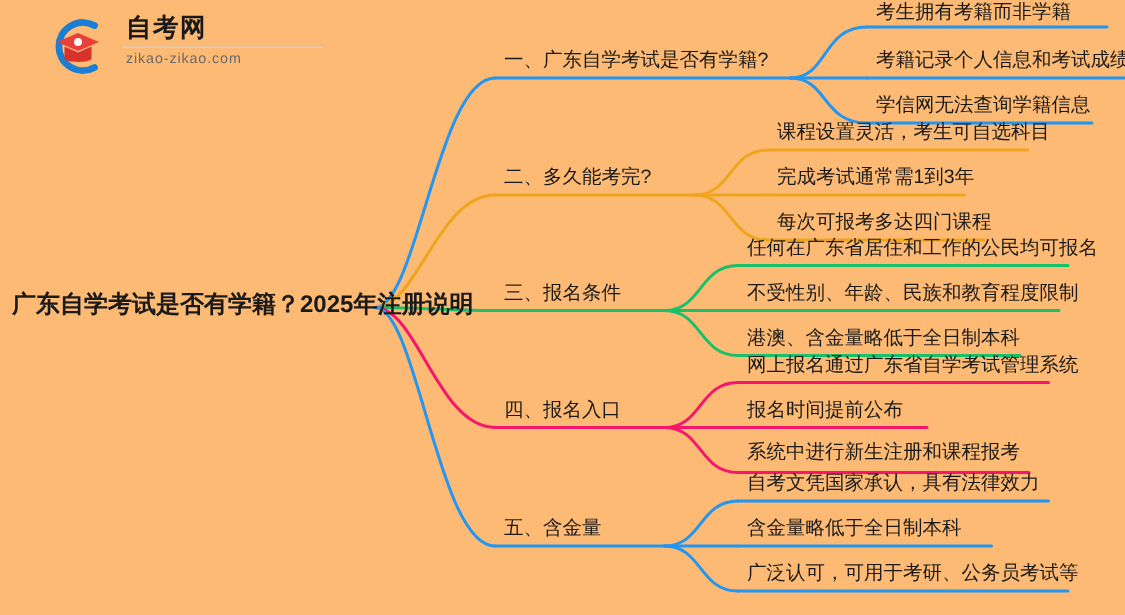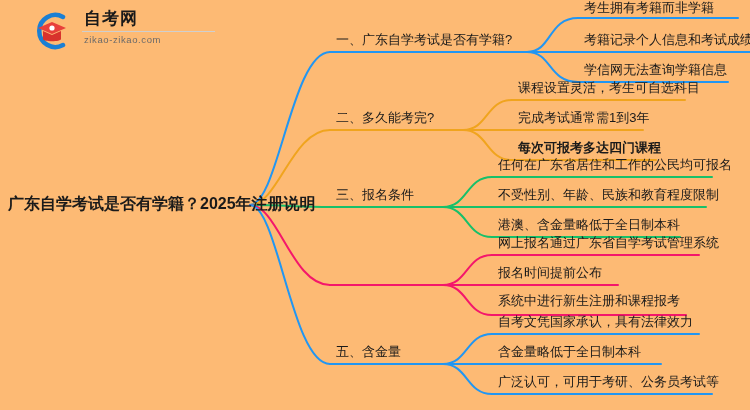--- a/index.html
+++ b/index.html
@@ -189,37 +189,40 @@
 
   <div class="node branch" style="left:334px; top:109px;">
     <span class="node-label">二、多久能考完?</span>
   </div>
   <div class="node leaf" style="left:516px; top:79px;">
     <span class="node-label">课程设置灵活，考生可自选科目</span>
   </div>
   <div class="node leaf" style="left:516px; top:109px;">
     <span class="node-label">完成考试通常需1到3年</span>
   </div>
-  <div class="node leaf" style="left:516px; top:139px;font-weight:bold;">
+  <div class="node leaf" style="left:516px; top:139px;">
     <span class="node-label">每次可报考多达四门课程</span>
   </div>
 
   <div class="node branch" style="left:334px; top:186px;">
     <span class="node-label">三、报名条件</span>
   </div>
   <div class="node leaf" style="left:496px; top:156px;">
     <span class="node-label">任何在广东省居住和工作的公民均可报名</span>
   </div>
   <div class="node leaf" style="left:496px; top:186px;">
     <span class="node-label">不受性别、年龄、民族和教育程度限制</span>
   </div>
   <div class="node leaf" style="left:496px; top:216px;">
     <span class="node-label">港澳、含金量略低于全日制本科</span>
   </div>
 
+  <div class="node branch" style="left:334px; top:264px;">
+    <span class="node-label">四、报名入口</span>
+  </div>
   <div class="node leaf" style="left:496px; top:234px;">
     <span class="node-label">网上报名通过广东省自学考试管理系统</span>
   </div>
   <div class="node leaf" style="left:496px; top:264px;">
     <span class="node-label">报名时间提前公布</span>
   </div>
   <div class="node leaf" style="left:496px; top:292px;">
     <span class="node-label">系统中进行新生注册和课程报考</span>
   </div>
 

